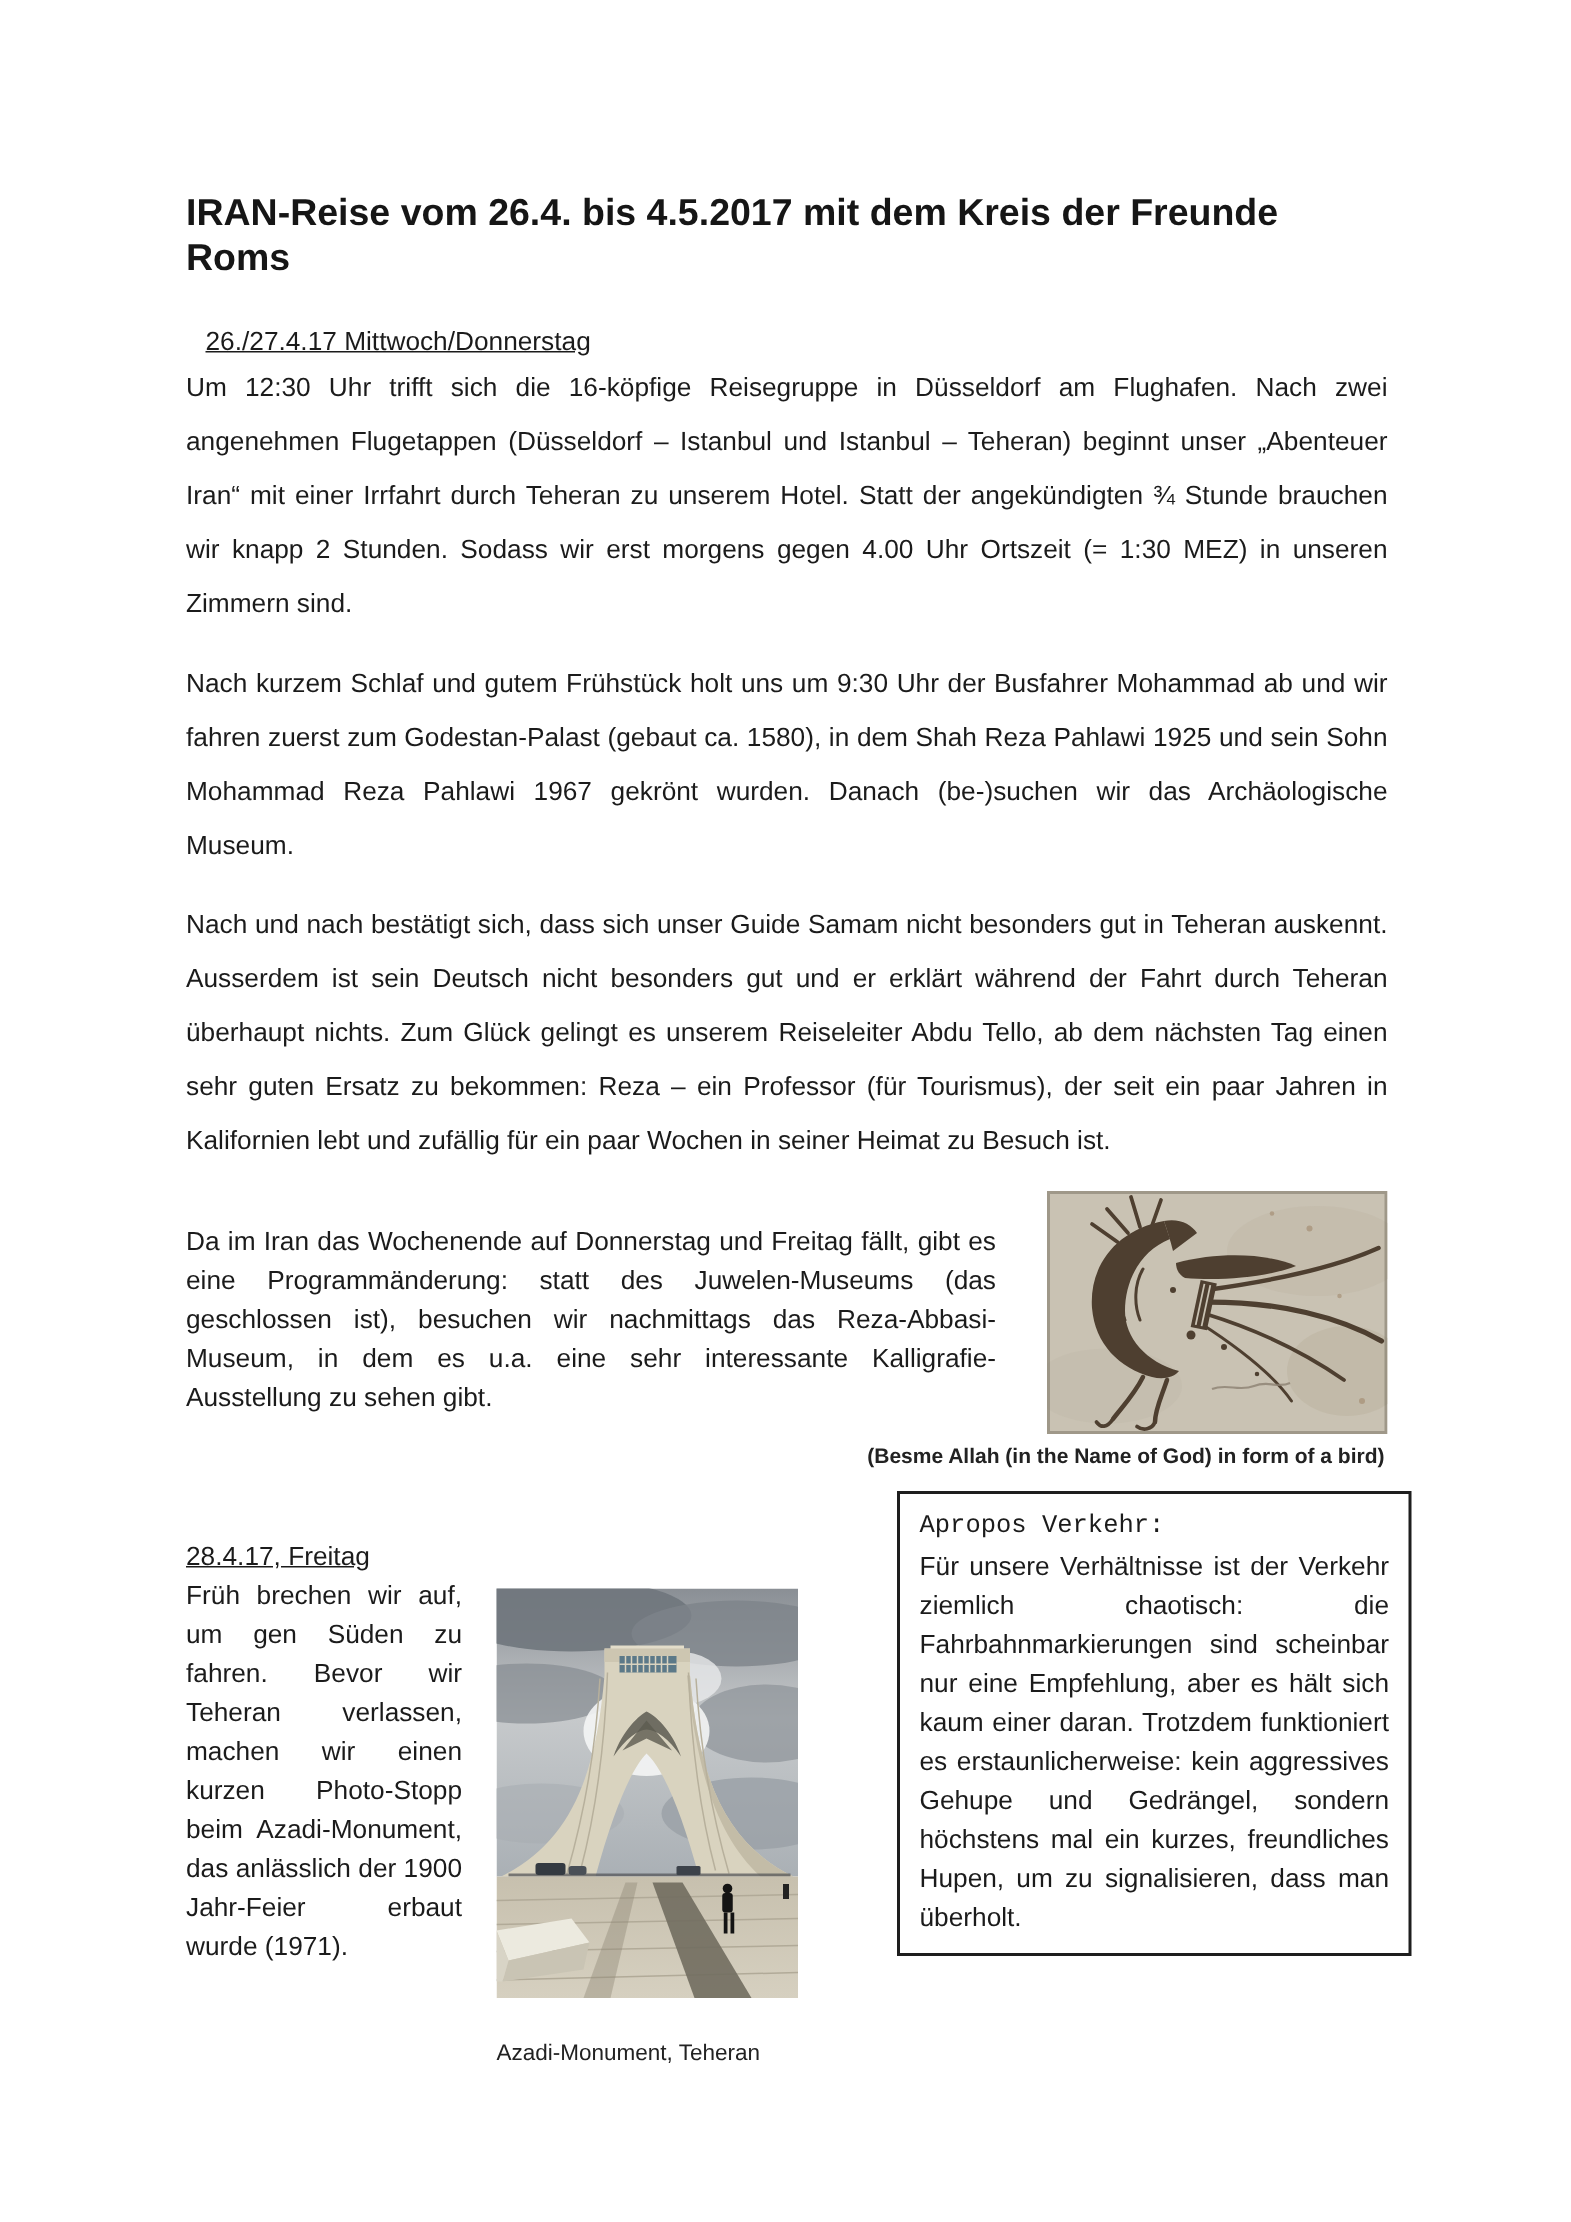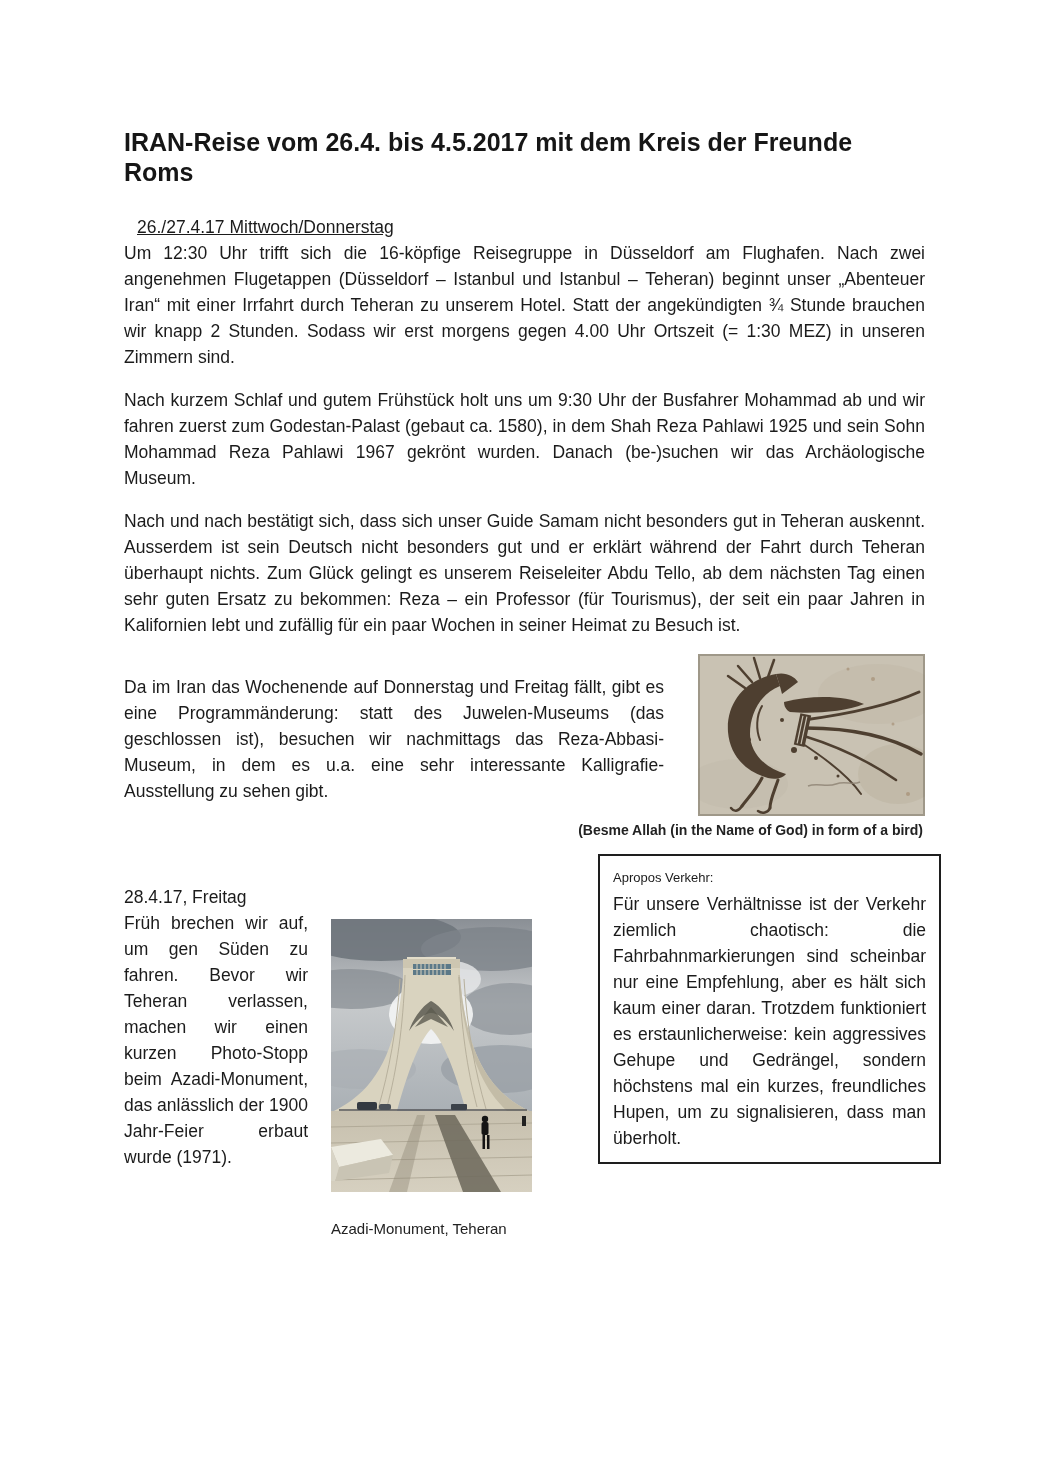--- a/index.html
+++ b/index.html
@@ -1,32 +1,32 @@
 <!DOCTYPE html>
 <html><head>
 <meta charset="utf-8">
 <style>
   html,body{margin:0;padding:0;background:#ffffff;}
   .page{position:relative;width:1047px;height:1481px;background:#ffffff;overflow:hidden;
         font-family:"Liberation Sans","DejaVu Sans",sans-serif;color:#1b1b1b;}
   .content{position:absolute;left:124px;top:0;width:801px;}
   .doc-title{margin:127px 0 0 0;font-size:25px;line-height:30px;font-weight:bold;color:#161616;}
   .heading{margin-top:27px;font-size:17.5px;line-height:26px;text-decoration:underline;margin-left:13px;}
-  .para{margin:17px 0 0 0;font-size:17.5px;line-height:26px;text-align:justify;text-justify:inter-word;}
+  .para{margin:17px 0 0 0;font-size:17.5px;line-height:36px;text-align:justify;text-justify:inter-word;}
   .figure-block{margin-top:16px;}
   .bird-fig{float:right;width:227px;height:162px;margin:0 0 6px 34px;}
   .bird-fig svg{display:block;width:227px;height:162px;}
   .para-wrap{margin:0;padding-top:20px;font-size:17.5px;line-height:26px;text-align:justify;}
   .bird-caption{clear:both;margin-top:8px;padding-right:2px;text-align:right;font-size:14px;color:#222;font-weight:bold;}
   .day2{position:relative;height:410px;margin-top:16px;}
   .infobox{position:absolute;left:474px;top:0;width:343px;box-sizing:border-box;
            border:2px solid #1e1e1e;padding:9px 13px 11px 13px;}
-  .infobox-title{font-size:13px;line-height:26px;}
+  .infobox-title{font-size:17px;line-height:26px;font-family:Liberation Mono, monospace;}
   .infobox-body{font-size:17.5px;line-height:26px;text-align:justify;}
-  .heading2{position:absolute;left:0;top:30px;font-size:17.5px;line-height:26px;}
+  .heading2{position:absolute;left:0;top:30px;font-size:17.5px;line-height:26px;text-decoration:underline;}
   .leftcol{position:absolute;left:0;top:56px;width:184px;margin:0;font-size:17.5px;line-height:26px;text-align:justify;}
   .azadi-fig{position:absolute;left:207px;top:65px;width:201px;height:273px;margin:0;}
   .azadi-fig svg{display:block;width:201px;height:273px;}
   .azadi-caption{position:absolute;left:207px;top:366px;width:230px;text-align:left;font-size:15px;color:#222;}
 </style>
 </head>
 <body>
 
 <div class="page">
   <div class="content">

